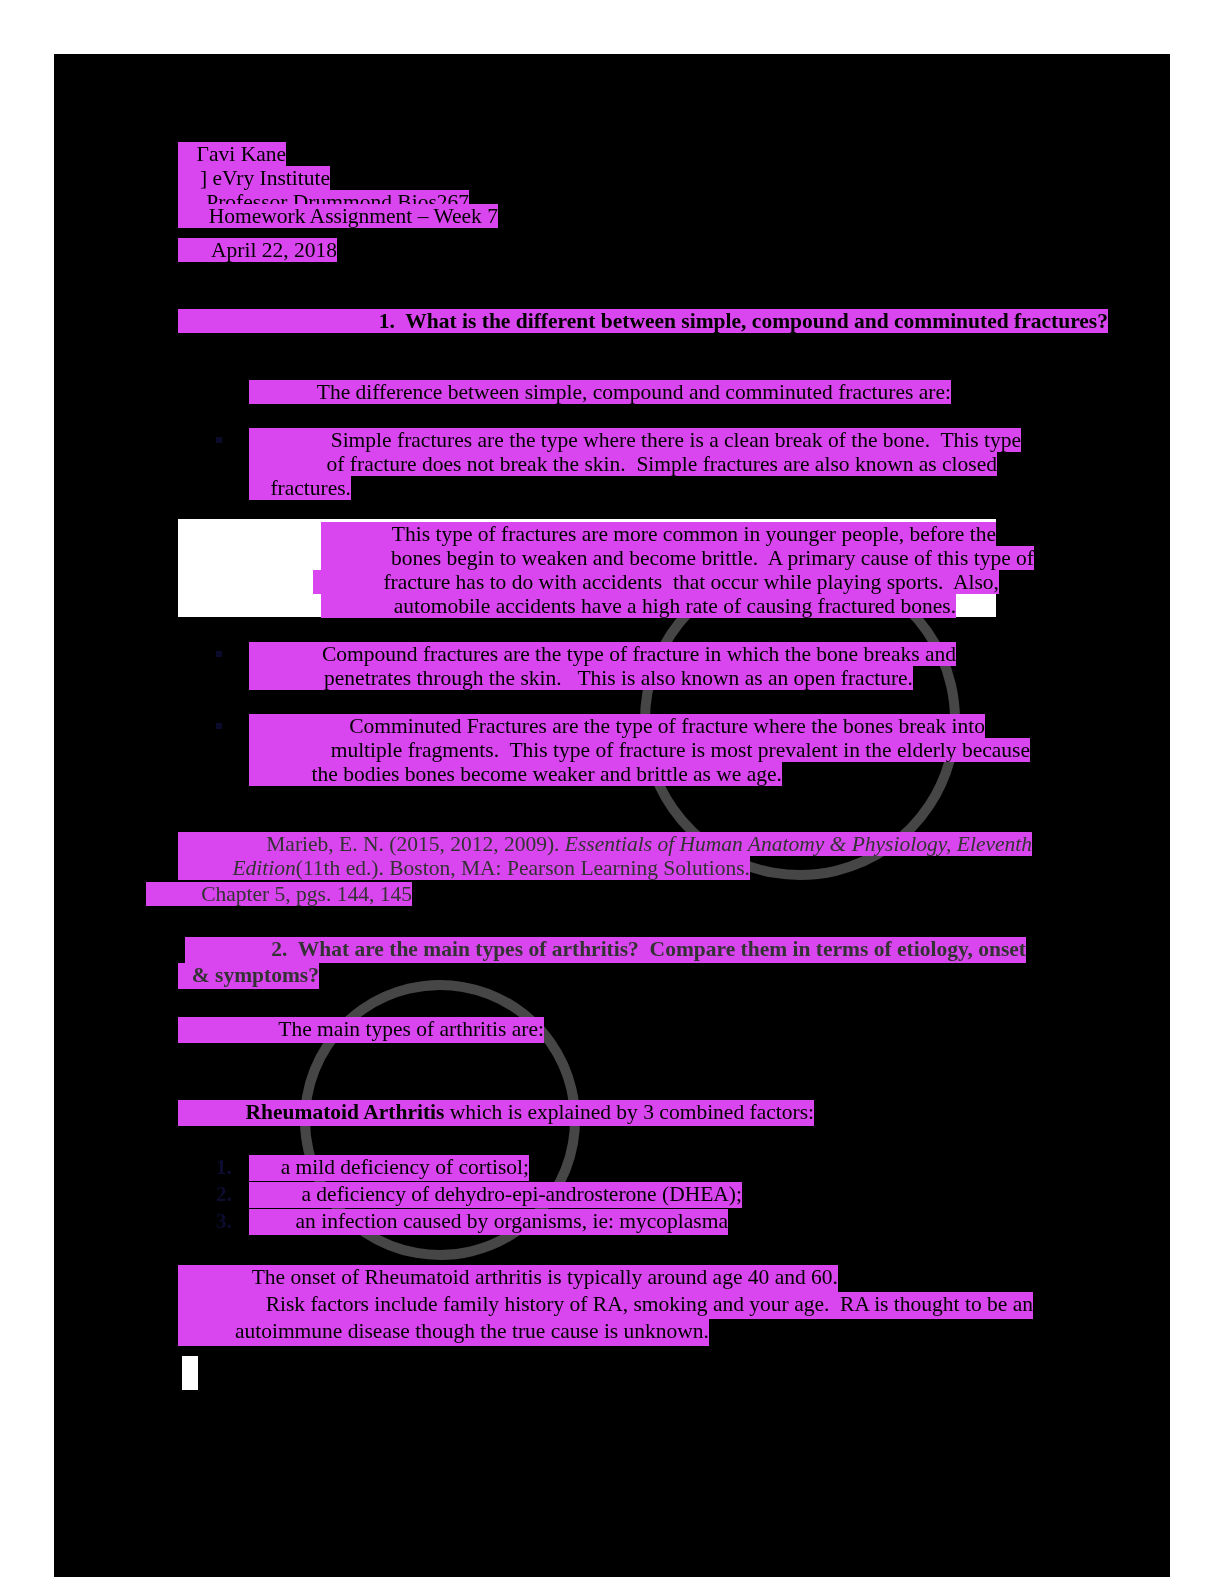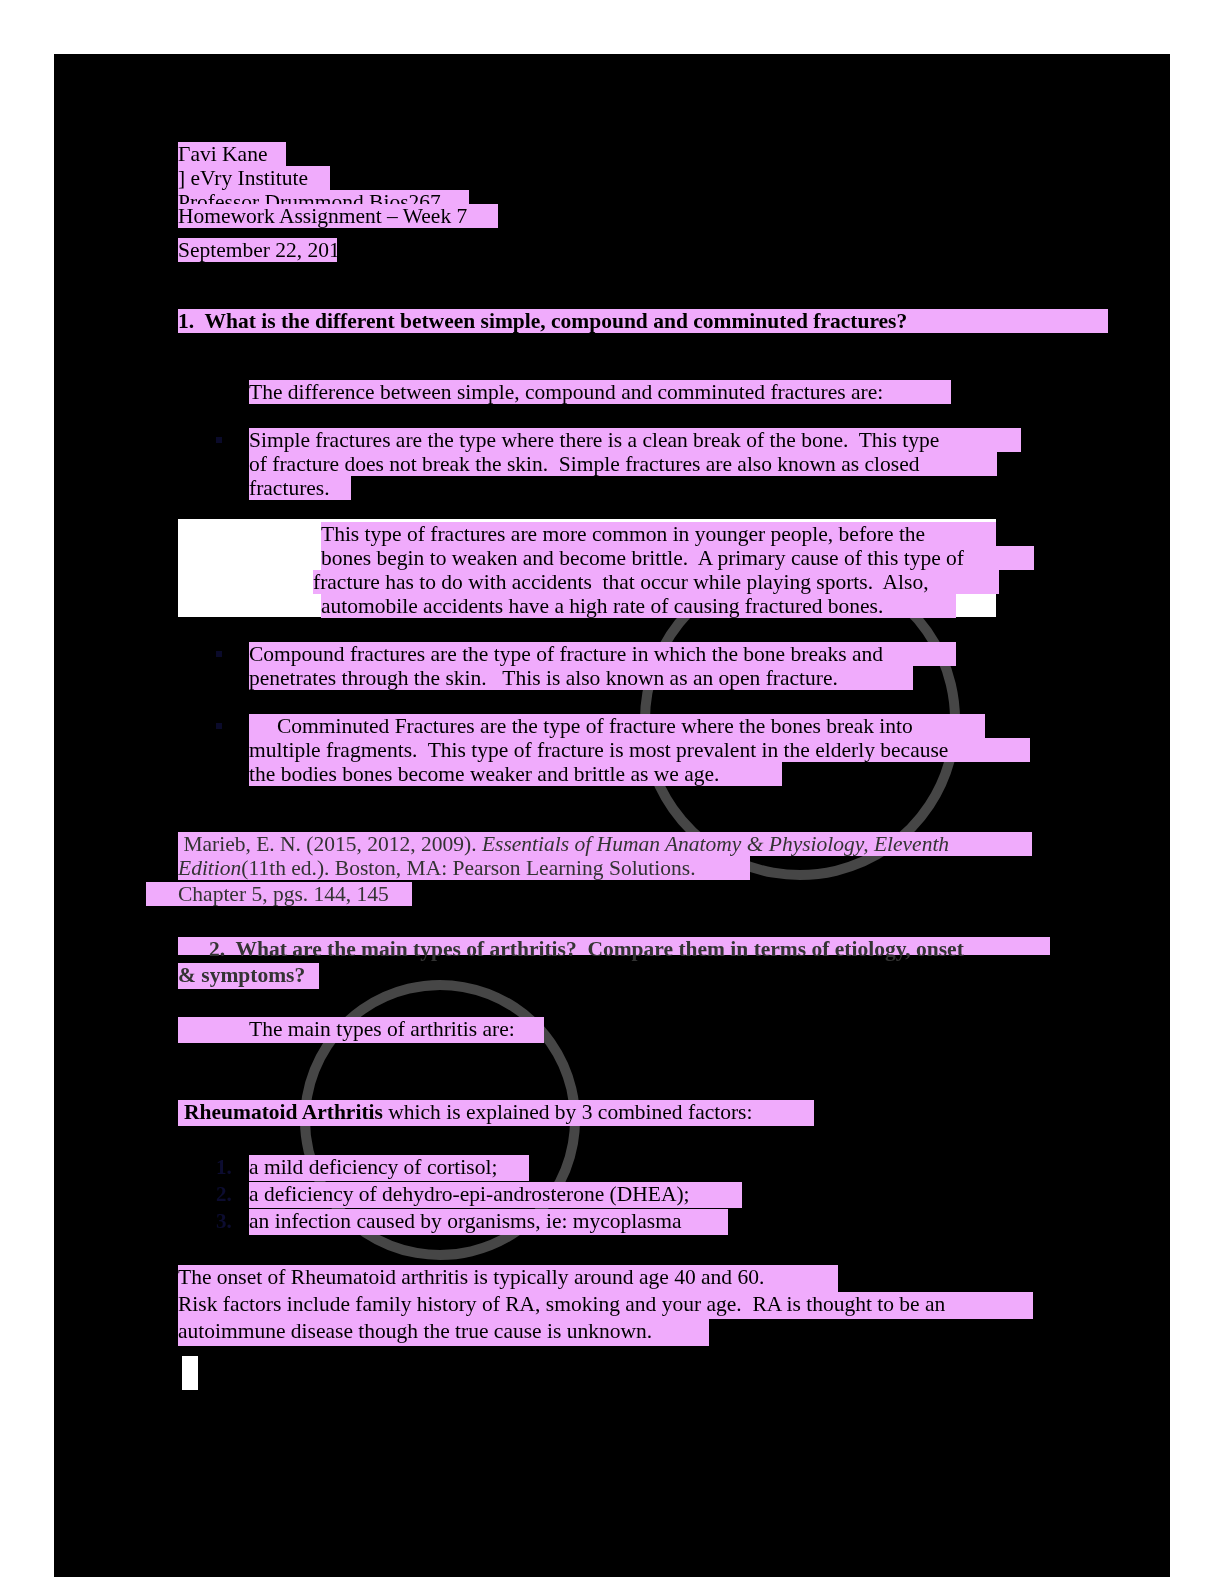--- a/index.html
+++ b/index.html
@@ -7,22 +7,22 @@
     width: 1224px; height: 1584px; background: #ffffff;
     position: relative; overflow: hidden;
     font-family: "Liberation Serif", "DejaVu Serif", serif;
     color: #000;
   }
   .page {
     position: absolute; left: 54px; top: 54px; width: 1116px; height: 1523px;
     background: #000;
   }
   .hl {
-    position: absolute; background: #f0abfc; white-space: pre;
-    font-size: 21.5px; line-height: 24px; height: 24px;
+    position: absolute; background: #d946ef; white-space: pre;
+    font-size: 21.5px; line-height: 24px; height: 24px; text-align: right;
   }
   .hl.bold { font-weight: bold; }
   .hl.gray { color: #333; }
   .block {
     position: absolute; background: #fff;
   }
   .bullet {
     position: absolute; width: 6px; height: 6px; background: #0a0a2a;
   }
   .num {
@@ -44,21 +44,21 @@
 <div class="page"></div>
 
 <div class="watermark" style="left:640px;top:560px;width:300px;height:300px;transform:rotate(-35deg);"></div>
 <div class="watermark" style="left:300px;top:980px;width:260px;height:260px;transform:rotate(-35deg);"></div>
 
 <div>
   <div class="hl" style="left:178px;top:142px;width:108px;">Γavi Kane</div>
   <div class="hl" style="left:178px;top:166px;width:152px;">] eVry Institute</div>
   <div class="hl" style="left:178px;top:190px;width:291px;">Professor Drummond Bios267</div>
   <div class="hl" style="left:178px;top:204px;width:320px;">Homework Assignment – Week 7</div>
-  <div class="hl" style="left:178px;top:238px;width:159px;">September 22, 2018</div>
+  <div class="hl" style="left:178px;top:238px;width:159px;">April 22, 2018</div>
 </div>
 
 <div class="hl bold" style="left:178px;top:309px;width:930px;">1.  What is the different between simple, compound and comminuted fractures?</div>
 
 <div class="hl" style="left:249px;top:380px;width:702px;">The difference between simple, compound and comminuted fractures are:</div>
 
 <div class="bullet" style="left:216px;top:437px;"></div>
 <div class="hl" style="left:249px;top:428px;width:772px;">Simple fractures are the type where there is a clean break of the bone.  This type</div>
 <div class="hl" style="left:249px;top:452px;width:748px;">of fracture does not break the skin.  Simple fractures are also known as closed</div>
 <div class="hl" style="left:249px;top:476px;width:102px;">fractures.</div>
@@ -75,21 +75,21 @@
 
 <div class="bullet" style="left:216px;top:723px;"></div>
 <div class="hl" style="left:249px;top:714px;width:708px;padding-left:28px;">Comminuted Fractures are the type of fracture where the bones break into</div>
 <div class="hl" style="left:249px;top:738px;width:781px;">multiple fragments.  This type of fracture is most prevalent in the elderly because</div>
 <div class="hl" style="left:249px;top:762px;width:533px;">the bodies bones become weaker and brittle as we age.</div>
 
 <div class="hl gray" style="left:178px;top:832px;width:854px;"><span> Marieb, E. N. (2015, 2012, 2009). </span><i>Essentials of Human Anatomy &amp; Physiology, Eleventh</i></div>
 <div class="hl gray" style="left:178px;top:856px;width:572px;"><i>Edition</i><span>(11th ed.). Boston, MA: Pearson Learning Solutions.</span></div>
 <div class="hl gray" style="left:146px;top:882px;width:266px;"><span style="padding-left:32px;">Chapter 5, pgs. 144, 145</span></div>
 
-<div class="hl bold gray" style="left:178px;top:937px;width:841px;height:18px;padding-left:31px;">2.  What are the main types of arthritis?  Compare them in terms of etiology, onset</div>
+<div class="hl bold gray" style="left:185px;top:937px;width:841px;height:26px;">2.  What are the main types of arthritis?  Compare them in terms of etiology, onset</div>
 <div class="hl bold gray" style="left:178px;top:963px;width:141px;height:26px;">&amp; symptoms?</div>
 
 <div class="hl" style="left:178px;top:1017px;width:366px;height:26px;"><span style="padding-left:71px;">The main types of arthritis are:</span></div>
 
 <div class="hl" style="left:178px;top:1100px;width:636px;height:26px;"><span style="padding-left:6px;font-weight:bold;">Rheumatoid Arthritis</span><span> which is explained by 3 combined factors:</span></div>
 
 <div class="num" style="left:216px;top:1155px;">1.</div>
 <div class="hl" style="left:249px;top:1155px;width:280px;height:26px;">a mild deficiency of cortisol;</div>
 <div class="num" style="left:216px;top:1182px;">2.</div>
 <div class="hl" style="left:249px;top:1182px;width:493px;height:26px;">a deficiency of dehydro-epi-androsterone (DHEA);</div>

